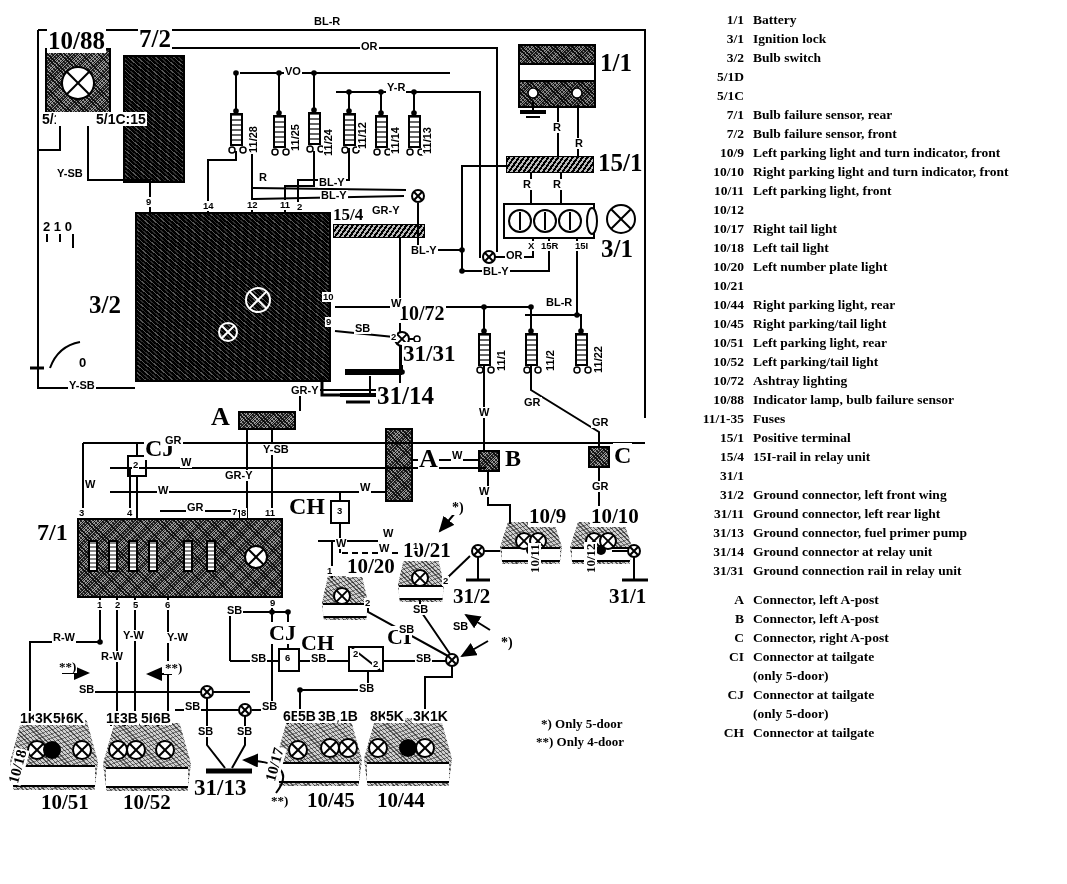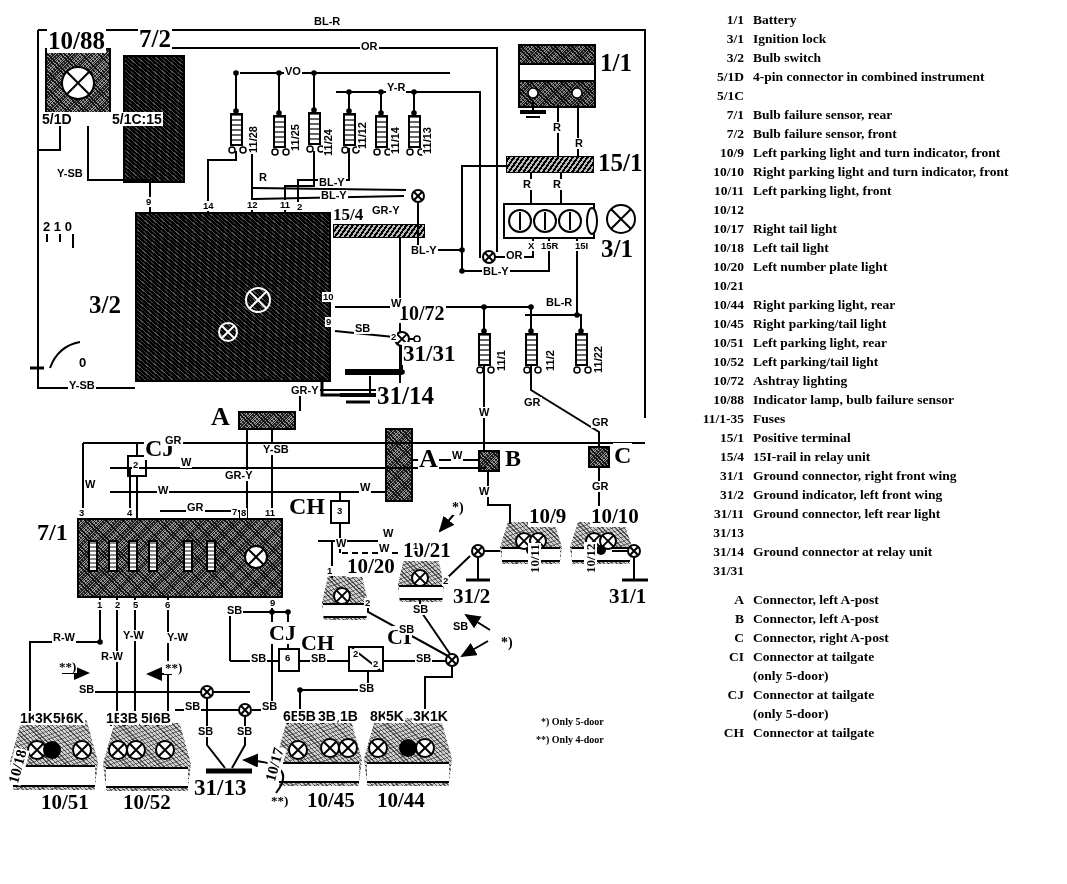--- a/index.html
+++ b/index.html
@@ -47,21 +47,21 @@
   
   #ignition{position:absolute;left:503px;top:203px;width:92px;height:36px;border:2px solid #000;
       box-sizing:border-box;background:#fff;z-index:2;}
   
   #legend{position:absolute;left:694px;top:10px;width:372px;
       font-family:"Liberation Serif",serif;font-weight:bold;font-size:13.5px;line-height:19px;}
   .lrow{display:flex;}
   .lcode{width:50px;min-width:50px;text-align:right;padding-right:9px;}
   .ldesc{flex:1;}
   #legend-connectors{margin-top:10px;}
-  .note{position:absolute;font-family:"Liberation Serif",serif;font-weight:bold;font-size:10px;
+  .note{position:absolute;font-family:"Liberation Serif",serif;font-weight:bold;font-size:13px;
       white-space:nowrap;z-index:9;}
 </style>
 </head>
 <body>
 
 <div id="page">
 
   <div id="diagram">
 
     <div id="battery">
@@ -374,21 +374,21 @@
       <span class="dlabel cls-comp rot" style="left: 6px; top: 782px; font-size: 15px; transform: rotate(-75deg);">10/18</span>
       <span class="dlabel cls-comp rot" style="left: 263px; top: 780px; font-size: 15px; transform: rotate(-75deg);">10/17</span>
       <span class="dlabel cls-comp rot" style="left: 528px; top: 574px; font-size: 13px; transform: rotate(-90deg);">10/11</span>
       <span class="dlabel cls-comp rot" style="left: 584px; top: 574px; font-size: 13px; transform: rotate(-90deg);">10/12</span>
       <span class="dlabel cls-comp" style="left: 451px; top: 501px; font-size: 14px;">*)</span>
       <span class="dlabel cls-comp" style="left: 500px; top: 636px; font-size: 14px;">*)</span>
       <span class="dlabel cls-comp" style="left: 58px; top: 660px; font-size: 13px;">**)</span>
       <span class="dlabel cls-comp" style="left: 164px; top: 661px; font-size: 13px;">**)</span>
       <span class="dlabel cls-comp" style="left: 270px; top: 794px; font-size: 13px;">**)</span>
       <span class="dlabel cls-small" style="left: 41px; top: 112px;">5/1D:4</span>
-      <span class="dlabel cls-small" style="left: 72px; top: 112px; padding-left: 40px;">5/1C:15</span>
+      <span class="dlabel cls-small" style="left: 56px; top: 112px; padding-left: 40px;">5/1C:15</span>
       <span class="dlabel cls-wire" style="left: 313px; top: 16px;">BL-R</span>
       <span class="dlabel cls-wire" style="left: 360px; top: 41px;">OR</span>
       <span class="dlabel cls-wire" style="left: 284px; top: 66px;">VO</span>
       <span class="dlabel cls-wire" style="left: 386px; top: 82px;">Y-R</span>
       <span class="dlabel cls-wire" style="left: 258px; top: 172px;">R</span>
       <span class="dlabel cls-wire" style="left: 318px; top: 177px;">BL-Y</span>
       <span class="dlabel cls-wire" style="left: 320px; top: 190px;">BL-Y</span>
       <span class="dlabel cls-wire" style="left: 552px; top: 122px;">R</span>
       <span class="dlabel cls-wire" style="left: 574px; top: 138px;">R</span>
       <span class="dlabel cls-wire" style="left: 522px; top: 179px;">R</span>
@@ -542,21 +542,20 @@
         <div class="lrow">
           <div class="lcode">3/1</div>
           <div class="ldesc">Ignition lock</div>
         </div>
         <div class="lrow">
           <div class="lcode">3/2</div>
           <div class="ldesc">Bulb switch</div>
         </div>
         <div class="lrow">
           <div class="lcode">5/1D</div>
-          <div class="ldesc">4-pin connector in combined instrument</div>
         </div>
         <div class="lrow">
           <div class="lcode">5/1C</div>
         </div>
         <div class="lrow">
           <div class="lcode">7/1</div>
           <div class="ldesc">Bulb failure sensor, rear</div>
         </div>
         <div class="lrow">
           <div class="lcode">7/2</div>
@@ -623,39 +622,40 @@
         <div class="lrow">
           <div class="lcode">15/1</div>
           <div class="ldesc">Positive terminal</div>
         </div>
         <div class="lrow">
           <div class="lcode">15/4</div>
           <div class="ldesc">15I-rail in relay unit</div>
         </div>
         <div class="lrow">
           <div class="lcode">31/1</div>
-          <div class="ldesc">Ground connector, right front wing</div>
         </div>
         <div class="lrow">
           <div class="lcode">31/2</div>
-          <div class="ldesc">Ground indicator, left front wing</div>
+          <div class="ldesc">Ground connector, left front wing</div>
         </div>
         <div class="lrow">
           <div class="lcode">31/11</div>
           <div class="ldesc">Ground connector, left rear light</div>
         </div>
         <div class="lrow">
           <div class="lcode">31/13</div>
+          <div class="ldesc">Ground connector, fuel primer pump</div>
         </div>
         <div class="lrow">
           <div class="lcode">31/14</div>
           <div class="ldesc">Ground connector at relay unit</div>
         </div>
         <div class="lrow">
           <div class="lcode">31/31</div>
+          <div class="ldesc">Ground connection rail in relay unit</div>
         </div>
       </div>
     <div id="legend-connectors">
         <div class="lrow">
           <div class="lcode">A</div>
           <div class="ldesc">Connector, left A-post</div>
         </div>
         <div class="lrow">
           <div class="lcode">B</div>
           <div class="ldesc">Connector, left A-post</div>

